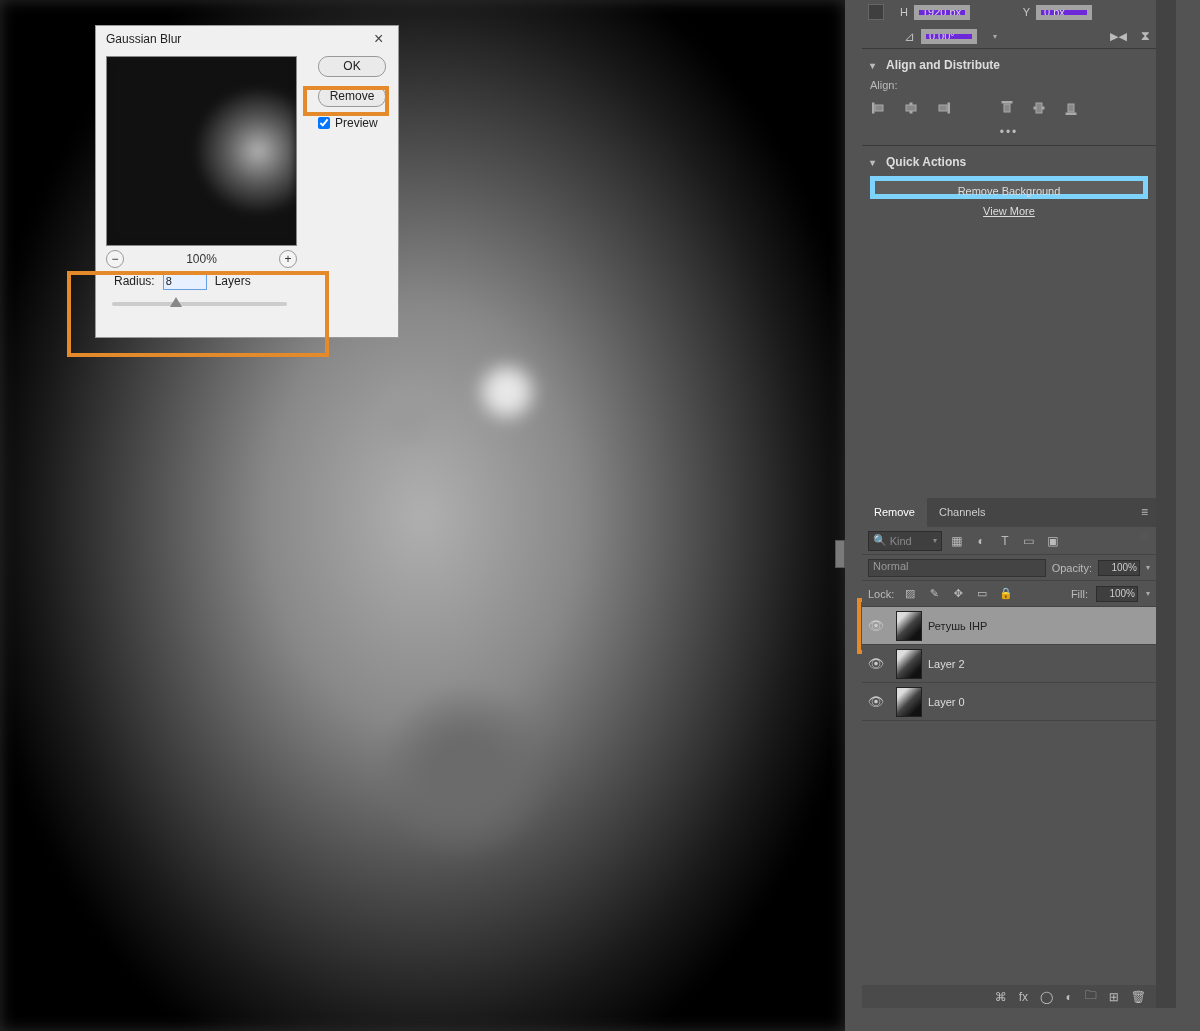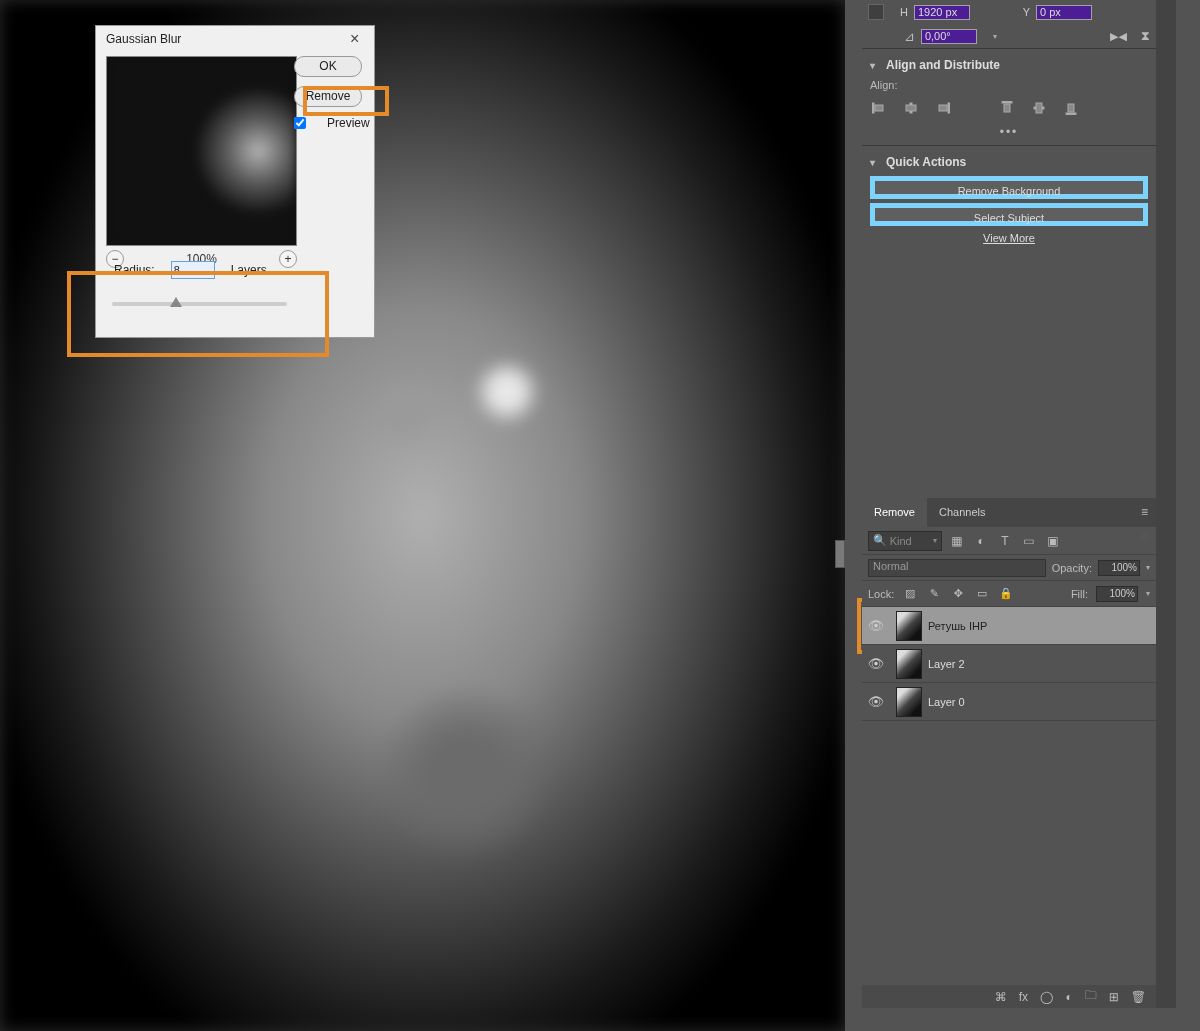--- a/index.html
+++ b/index.html
@@ -13,56 +13,56 @@
       radial-gradient(circle at 48% 40%, #9a9a9a 2%, transparent 5%),
       radial-gradient(circle at 55% 75%, #6b6b6b 4%, transparent 10%),
       radial-gradient(ellipse 450px 600px at 50% 50%, #b0b0b0 0%, #888 35%, #505050 60%, #1a1a1a 85%, #000 100%);
     filter: blur(8px);
   }
 
   .scrollbar-v { position:absolute; top:540px; right:0; width:10px; height:28px; background:#7a7a7a; border:1px solid #555; }
 
   
   .dialog {
-    position: absolute; left: 95px; top: 25px; width: 280px; height: 313px;
+    position: absolute; left: 95px; top: 25px; width: 304px; height: 313px;
     background: #f0f0f0; border: 1px solid #999;
   }
   .dialog-title { height: 26px; line-height: 26px; padding: 0 10px; font-size: 12px; color: #222; display:flex; justify-content:space-between; align-items:center;}
   .dialog-title .close { width:14px; font-size:16px; color:#444; cursor:pointer;}
   .dialog-body { position: relative; padding: 8px 10px; }
   .preview-box { position: absolute; left: 10px; top: 4px; width: 191px; height: 190px; background: #111; border:1px solid #888; overflow:hidden;}
   .preview-inner { width:100%; height:100%;
     background:
       radial-gradient(ellipse 80px 80px at 80% 50%, #b2b2b2 0%, #5a5a5a 40%, #111 80%);
     filter: blur(4px);
   }
   .zoom-row { position:absolute; left:10px; top:198px; width:191px; display:flex; justify-content:space-between; align-items:center; font-size:12px; color:#333;}
   .zoom-row .zoom-btn { width:18px; height:18px; border:1px solid #999; border-radius:9px; text-align:center; line-height:16px; font-size:12px; background:#f4f4f4;}
   .right-col { position:absolute; right:8px; top:4px; width:72px; }
   .ps-btn { width:68px; height:21px; border:1px solid #999; border-radius:10px; background:#eaeaea; font-size:12px; color:#222; margin-bottom:9px; text-align:center; line-height:19px;}
-  .preview-check { font-size:12px; color:#222; display:flex; align-items:center; gap:21px;}
+  .preview-check { font-size:12px; color:#222; display:flex; align-items:center; gap:5px;}
   .preview-check input { width:12px; height:12px;}
 
-  .radius-row { position:absolute; left:18px; top:209px; display:flex; align-items:center; gap:16px; font-size:12px; color:#222;}
+  .radius-row { position:absolute; left:18px; top:220px; display:flex; align-items:center; gap:8px; font-size:12px; color:#222;}
   .radius-input { width:44px; height:18px; border:1px solid #6aa0e2; background:#e6f0ff; font-size:11px; padding:0 2px; color:#222;}
   .slider { position:absolute; left:16px; top:250px; width:175px; height:4px; background:#ccc; border-radius:2px;}
   .slider-thumb { position:absolute; left:58px; top:-5px; width:0; height:0; border-left:6px solid transparent; border-right:6px solid transparent; border-bottom:10px solid #888;}
 
   .highlight { position:absolute; border:4px solid #e58a2a; pointer-events:none;}
   .hl-cancel { left:303px; top:86px; width:86px; height:30px;}
   .hl-radius { left:67px; top:271px; width:262px; height:86px;}
   .hl-layer  { left:857px; top:598px; width:168px; height:56px;}
 
   
   .panels { position:absolute; left:862px; top:0; width:294px; height:1008px; background:#535353; }
   .edge-r { position:absolute; left:1156px; top:0; width:20px; height:1008px; background:#434343;}
 
   .prop-row { height:24px; display:flex; align-items:center; gap:6px; padding:0 6px; font-size:11px; color:#c8c8c8;}
   .prop-row .lbl { width:14px; text-align:right; color:#c8c8c8;}
-  .num-input { width:56px; height:15px; background:#4c1d95; border:1px solid #a3a3a3; color:#ddd; font-size:11px; padding:0 3px;}
+  .num-input { width:56px; height:15px; background:#6d28d9; border:5px solid #a3a3a3; color:#ddd; font-size:11px; padding:0 3px;}
   .tiny-icon { width:16px; height:16px; margin-right:4px; background:#3f3f3f; border:1px solid #666;}
 
   .section { border-top:1px solid #393939; padding:6px 8px;}
   .section-head { display:flex; align-items:center; gap:6px; font-size:12px; font-weight:bold; color:#ddd; height:20px;}
   .section-head .chev { width:10px; font-size:10px; color:#bbb;}
   .align-label { font-size:11px; color:#bbb; margin:4px 0;}
   .align-row { display:flex; gap:14px; padding:4px 0 8px;}
   .align-row .al { width:18px; height:18px; display:flex; align-items:center; justify-content:center;}
   .al svg { stroke:#aaa; fill:#aaa;}
   .dots { text-align:center; color:#bbb; letter-spacing:2px; font-size:12px; height:14px;}
@@ -209,21 +209,20 @@
     </div>
     <div class="dots">•••</div>
   </div>
 
   <div class="section">
     <div class="section-head">
       <span class="chev">▾</span>
       <span>Quick Actions</span>
     </div>
     <div class="qa-btn">Remove Background</div>
-    <div class="qa-btn">Select Subject</div>
     <div class="view-more">View More</div>
   </div>
 
   <div class="tabs">
     <div class="tab active">Remove</div>
     <div class="tab">Channels</div>
     <div class="tab-menu">≡</div>
   </div>
 
   <div class="filter-row">

